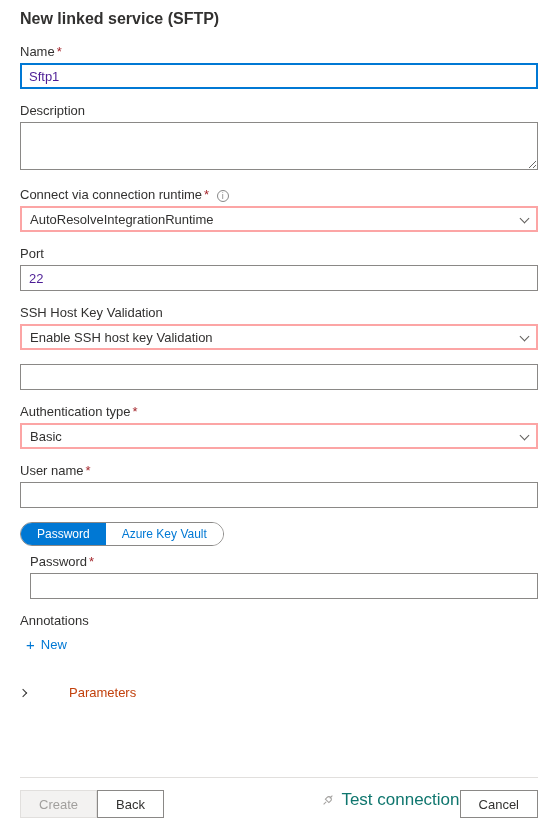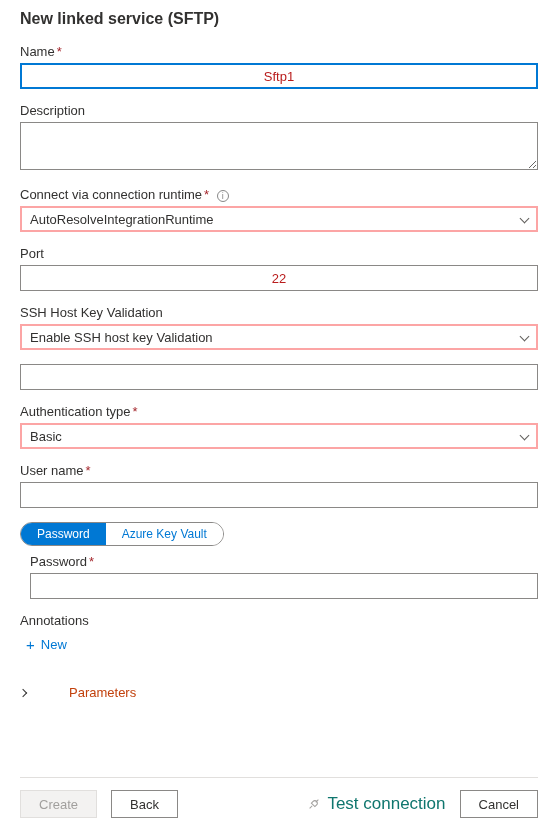--- a/index.html
+++ b/index.html
@@ -39,24 +39,23 @@
       color: #888;
       margin-left: 4px;
       vertical-align: middle;
     }
     input[type="text"], textarea {
       width: 100%;
       border: 1px solid #8a8886;
       padding: 4px 8px;
       font-family: inherit;
       font-size: 13px;
-      color: #b91c1c;
+      color: #4c1d95;
       background: #fff;
       outline: none;
-      text-align: center;
     }
     input[type="text"] { height: 26px; }
     input.focused { border: 2px solid #0078d4; padding: 3px 7px; height: 26px; }
     textarea { height: 48px; resize: both; }
     input::placeholder, textarea::placeholder { color: #8a8886; }
 
     .select {
       width: 100%;
       height: 26px;
       border: 2px solid #fca5a5;
@@ -142,22 +141,22 @@
       align-items: center;
       background: none;
       border: none;
       gap: 37px;
     }
 
     .footer {
       border-top: 1px solid #e1dfdd;
       padding: 12px 0 10px 0;
       display: flex;
-      align-items: center;
-      gap: 14px;
+      align-items: flex-start;
+      gap: 0;
     }
     .btn {
       height: 28px;
       padding: 0 18px;
       font-size: 13px;
       font-family: inherit;
       border: 1px solid #8a8886;
       background: #fff;
       cursor: pointer;
       color: #323130;

